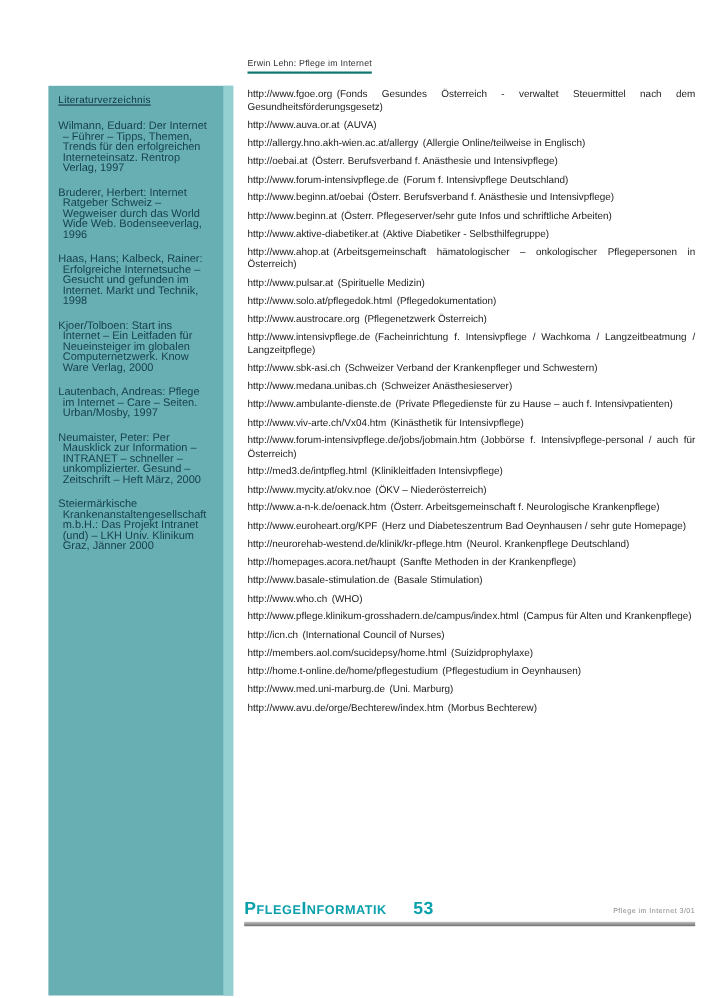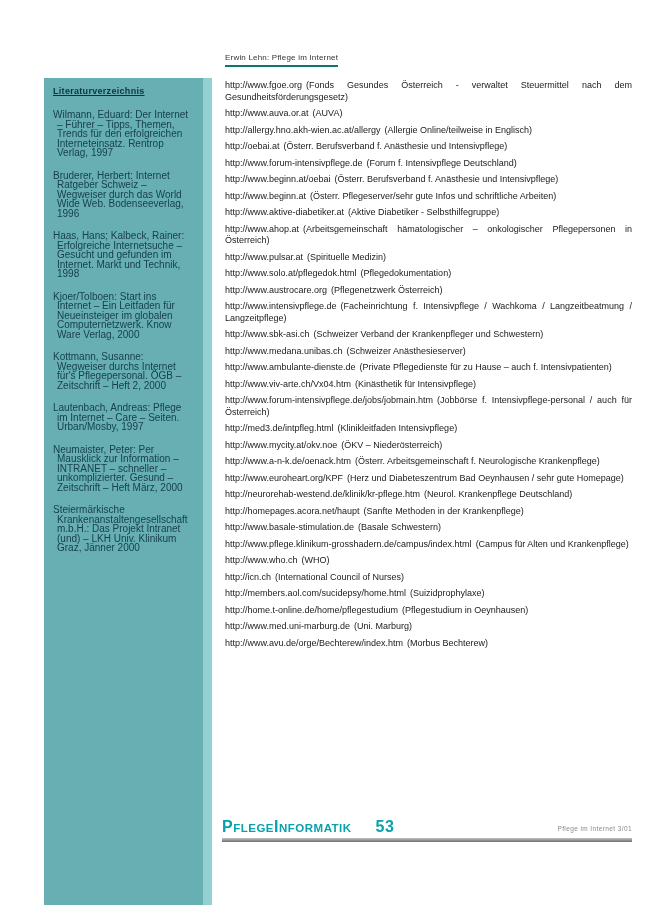--- a/index.html
+++ b/index.html
@@ -18,21 +18,21 @@
   
   .sidebar {
     position:absolute; left:44px; top:78px; width:168px; height:827px;
     background:#67afb3; box-sizing:border-box; padding:8px 20px 0 9px;
   }
   .sidebar-strip {
     position:absolute; top:0; right:0; width:9px; height:100%;
     background:#94d0d2;
   }
   .sidebar h2 {
-    margin:0 0 14px 0; font-size:9px; font-weight:bold; color:#0e3340;
+    margin:0 0 14px 0; font-size:9px; font-weight:normal; color:#0e3340;
     text-decoration:underline; letter-spacing:.3px;
   }
   .bib-entry {
     margin:0 0 13px 0; font-size:10px; line-height:9.5px; color:#17414d;
     padding-left:4px; text-indent:-4px;
   }
 
   
   .links { position:absolute; left:225px; top:80px; width:407px; }
   .link-item {
@@ -65,21 +65,20 @@
   <div>
 
       <p class="bib-entry">Wilmann, Eduard: Der Internet – Führer – Tipps, Themen, Trends für den erfolgreichen Interneteinsatz. Rentrop Verlag, 1997</p>
 
       <p class="bib-entry">Bruderer, Herbert: Internet Ratgeber Schweiz – Wegweiser durch das World Wide Web. Bodenseeverlag, 1996</p>
 
       <p class="bib-entry">Haas, Hans; Kalbeck, Rainer: Erfolgreiche Internetsuche – Gesucht und gefunden im Internet. Markt und Technik, 1998</p>
 
       <p class="bib-entry">Kjoer/Tolboen: Start ins Internet – Ein Leitfaden für Neueinsteiger im globalen Computernetzwerk. Know Ware Verlag, 2000</p>
 
-      <p class="bib-entry">Kottmann, Susanne: Wegweiser durchs Internet für's Pflegepersonal. ÖGB – Zeitschrift – Heft 2, 2000</p>
 
       <p class="bib-entry">Lautenbach, Andreas: Pflege im Internet – Care – Seiten. Urban/Mosby, 1997</p>
 
       <p class="bib-entry">Neumaister, Peter: Per Mausklick zur Information – INTRANET – schneller – unkomplizierter. Gesund – Zeitschrift – Heft März, 2000</p>
 
       <p class="bib-entry">Steiermärkische Krankenanstaltengesellschaft m.b.H.: Das Projekt Intranet (und) – LKH Univ. Klinikum Graz, Jänner 2000</p>
     </div>
 </aside>
 
 <main class="links">
@@ -127,25 +126,25 @@
     <p class="link-item"><span class="url">http://www.mycity.at/okv.noe</span><span class="note">(ÖKV – Niederösterreich)</span></p>
 
     <p class="link-item"><span class="url">http://www.a-n-k.de/oenack.htm</span><span class="note">(Österr. Arbeitsgemeinschaft f. Neurologische Krankenpflege)</span></p>
 
     <p class="link-item"><span class="url">http://www.euroheart.org/KPF</span><span class="note">(Herz und Diabeteszentrum Bad Oeynhausen / sehr gute Homepage)</span></p>
 
     <p class="link-item"><span class="url">http://neurorehab-westend.de/klinik/kr-pflege.htm</span><span class="note">(Neurol. Krankenpflege Deutschland)</span></p>
 
     <p class="link-item"><span class="url">http://homepages.acora.net/haupt</span><span class="note">(Sanfte Methoden in der Krankenpflege)</span></p>
 
-    <p class="link-item"><span class="url">http://www.basale-stimulation.de</span><span class="note">(Basale Schwestern)</span></p>
+    <p class="link-item"><span class="url">http://www.basale-stimulation.de</span><span class="note">(Basale Stimulation)</span></p>
+
+    <p class="link-item"><span class="url">http://www.who.ch</span><span class="note">(WHO)</span></p>
 
     <p class="link-item"><span class="url">http://www.pflege.klinikum-grosshadern.de/campus/index.html</span><span class="note">(Campus für Alten und Krankenpflege)</span></p>
-
-    <p class="link-item"><span class="url">http://www.who.ch</span><span class="note">(WHO)</span></p>
 
     <p class="link-item"><span class="url">http://icn.ch</span><span class="note">(International Council of Nurses)</span></p>
 
     <p class="link-item"><span class="url">http://members.aol.com/sucidepsy/home.html</span><span class="note">(Suizidprophylaxe)</span></p>
 
     <p class="link-item"><span class="url">http://home.t-online.de/home/pflegestudium</span><span class="note">(Pflegestudium in Oeynhausen)</span></p>
 
     <p class="link-item"><span class="url">http://www.med.uni-marburg.de</span><span class="note">(Uni. Marburg)</span></p>
 
     <p class="link-item"><span class="url">http://www.avu.de/orge/Bechterew/index.htm</span><span class="note">(Morbus Bechterew)</span></p>

